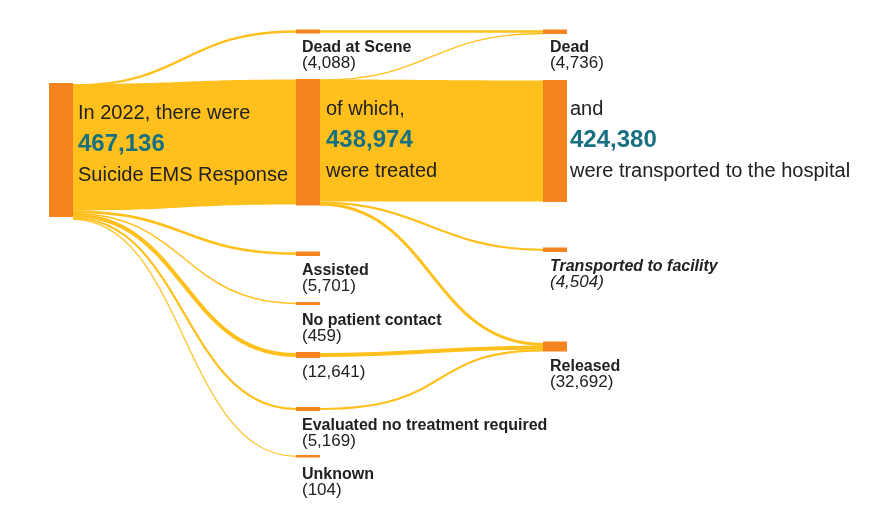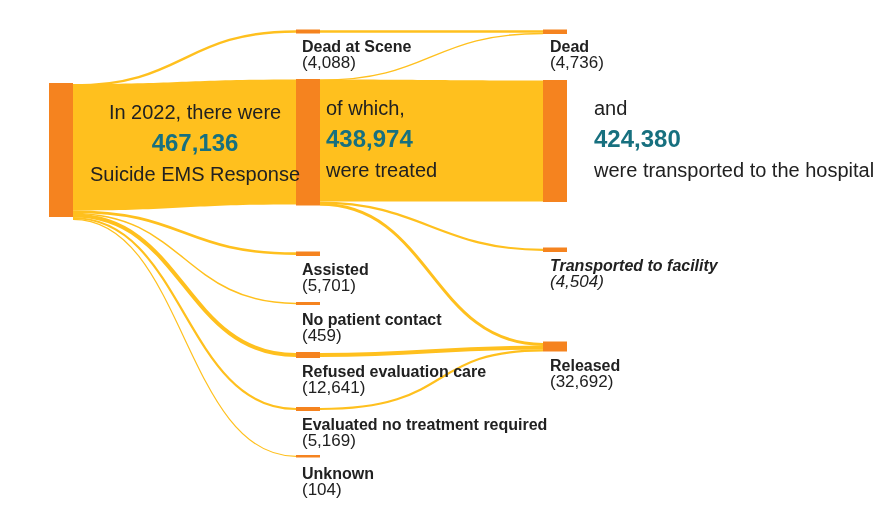--- a/index.html
+++ b/index.html
@@ -48,33 +48,33 @@
     <rect class="nodebar" x="543" y="29.5" width="24" height="4.5"></rect>
     <rect class="nodebar" x="296" y="251.5" width="24" height="4.5"></rect>
     <rect class="nodebar" x="296" y="302" width="24" height="3"></rect>
     <rect class="nodebar" x="296" y="352" width="24" height="6"></rect>
     <rect class="nodebar" x="296" y="407" width="24" height="4"></rect>
     <rect class="nodebar" x="296" y="455" width="24" height="2.5"></rect>
     <rect class="nodebar" x="543" y="247.5" width="24" height="4.5"></rect>
     <rect class="nodebar" x="543" y="341.5" width="24" height="10"></rect>
   </svg>
 
-  <div class="main-text" style="left:90px;top:98px;text-align:center;">
+  <div class="main-text" style="left:78px;top:98px;">
     <div class="line">In 2022, there were</div>
     <div class="big">467,136</div>
     <div class="line">Suicide EMS Response</div>
   </div>
 
   <div class="main-text" style="left:326px;top:94px;">
     <div class="line">of which,</div>
     <div class="big">438,974</div>
     <div class="line">were treated</div>
   </div>
 
-  <div class="main-text" style="left:570px;top:94px;margin-left:24px;">
+  <div class="main-text" style="left:570px;top:94px;">
     <div class="line">and</div>
     <div class="big">424,380</div>
     <div class="line">were transported to the hospital</div>
   </div>
 
   <div class="small-label" style="left:302px;top:39px;">
     <div class="name">Dead at Scene</div>
     <div class="count">(4,088)</div>
   </div>
   <div class="small-label" style="left:550px;top:39px;">
@@ -83,21 +83,20 @@
   </div>
   <div class="small-label" style="left:302px;top:262px;">
     <div class="name">Assisted</div>
     <div class="count">(5,701)</div>
   </div>
   <div class="small-label" style="left:302px;top:312px;">
     <div class="name">No patient contact</div>
     <div class="count">(459)</div>
   </div>
   <div class="small-label" style="left:302px;top:364px;">
-    <div class="name">Refused evaluation care</div>
     <div class="count">(12,641)</div>
   </div>
   <div class="small-label" style="left:302px;top:417px;">
     <div class="name">Evaluated no treatment required</div>
     <div class="count">(5,169)</div>
   </div>
   <div class="small-label" style="left:302px;top:466px;">
     <div class="name">Unknown</div>
     <div class="count">(104)</div>
   </div>

